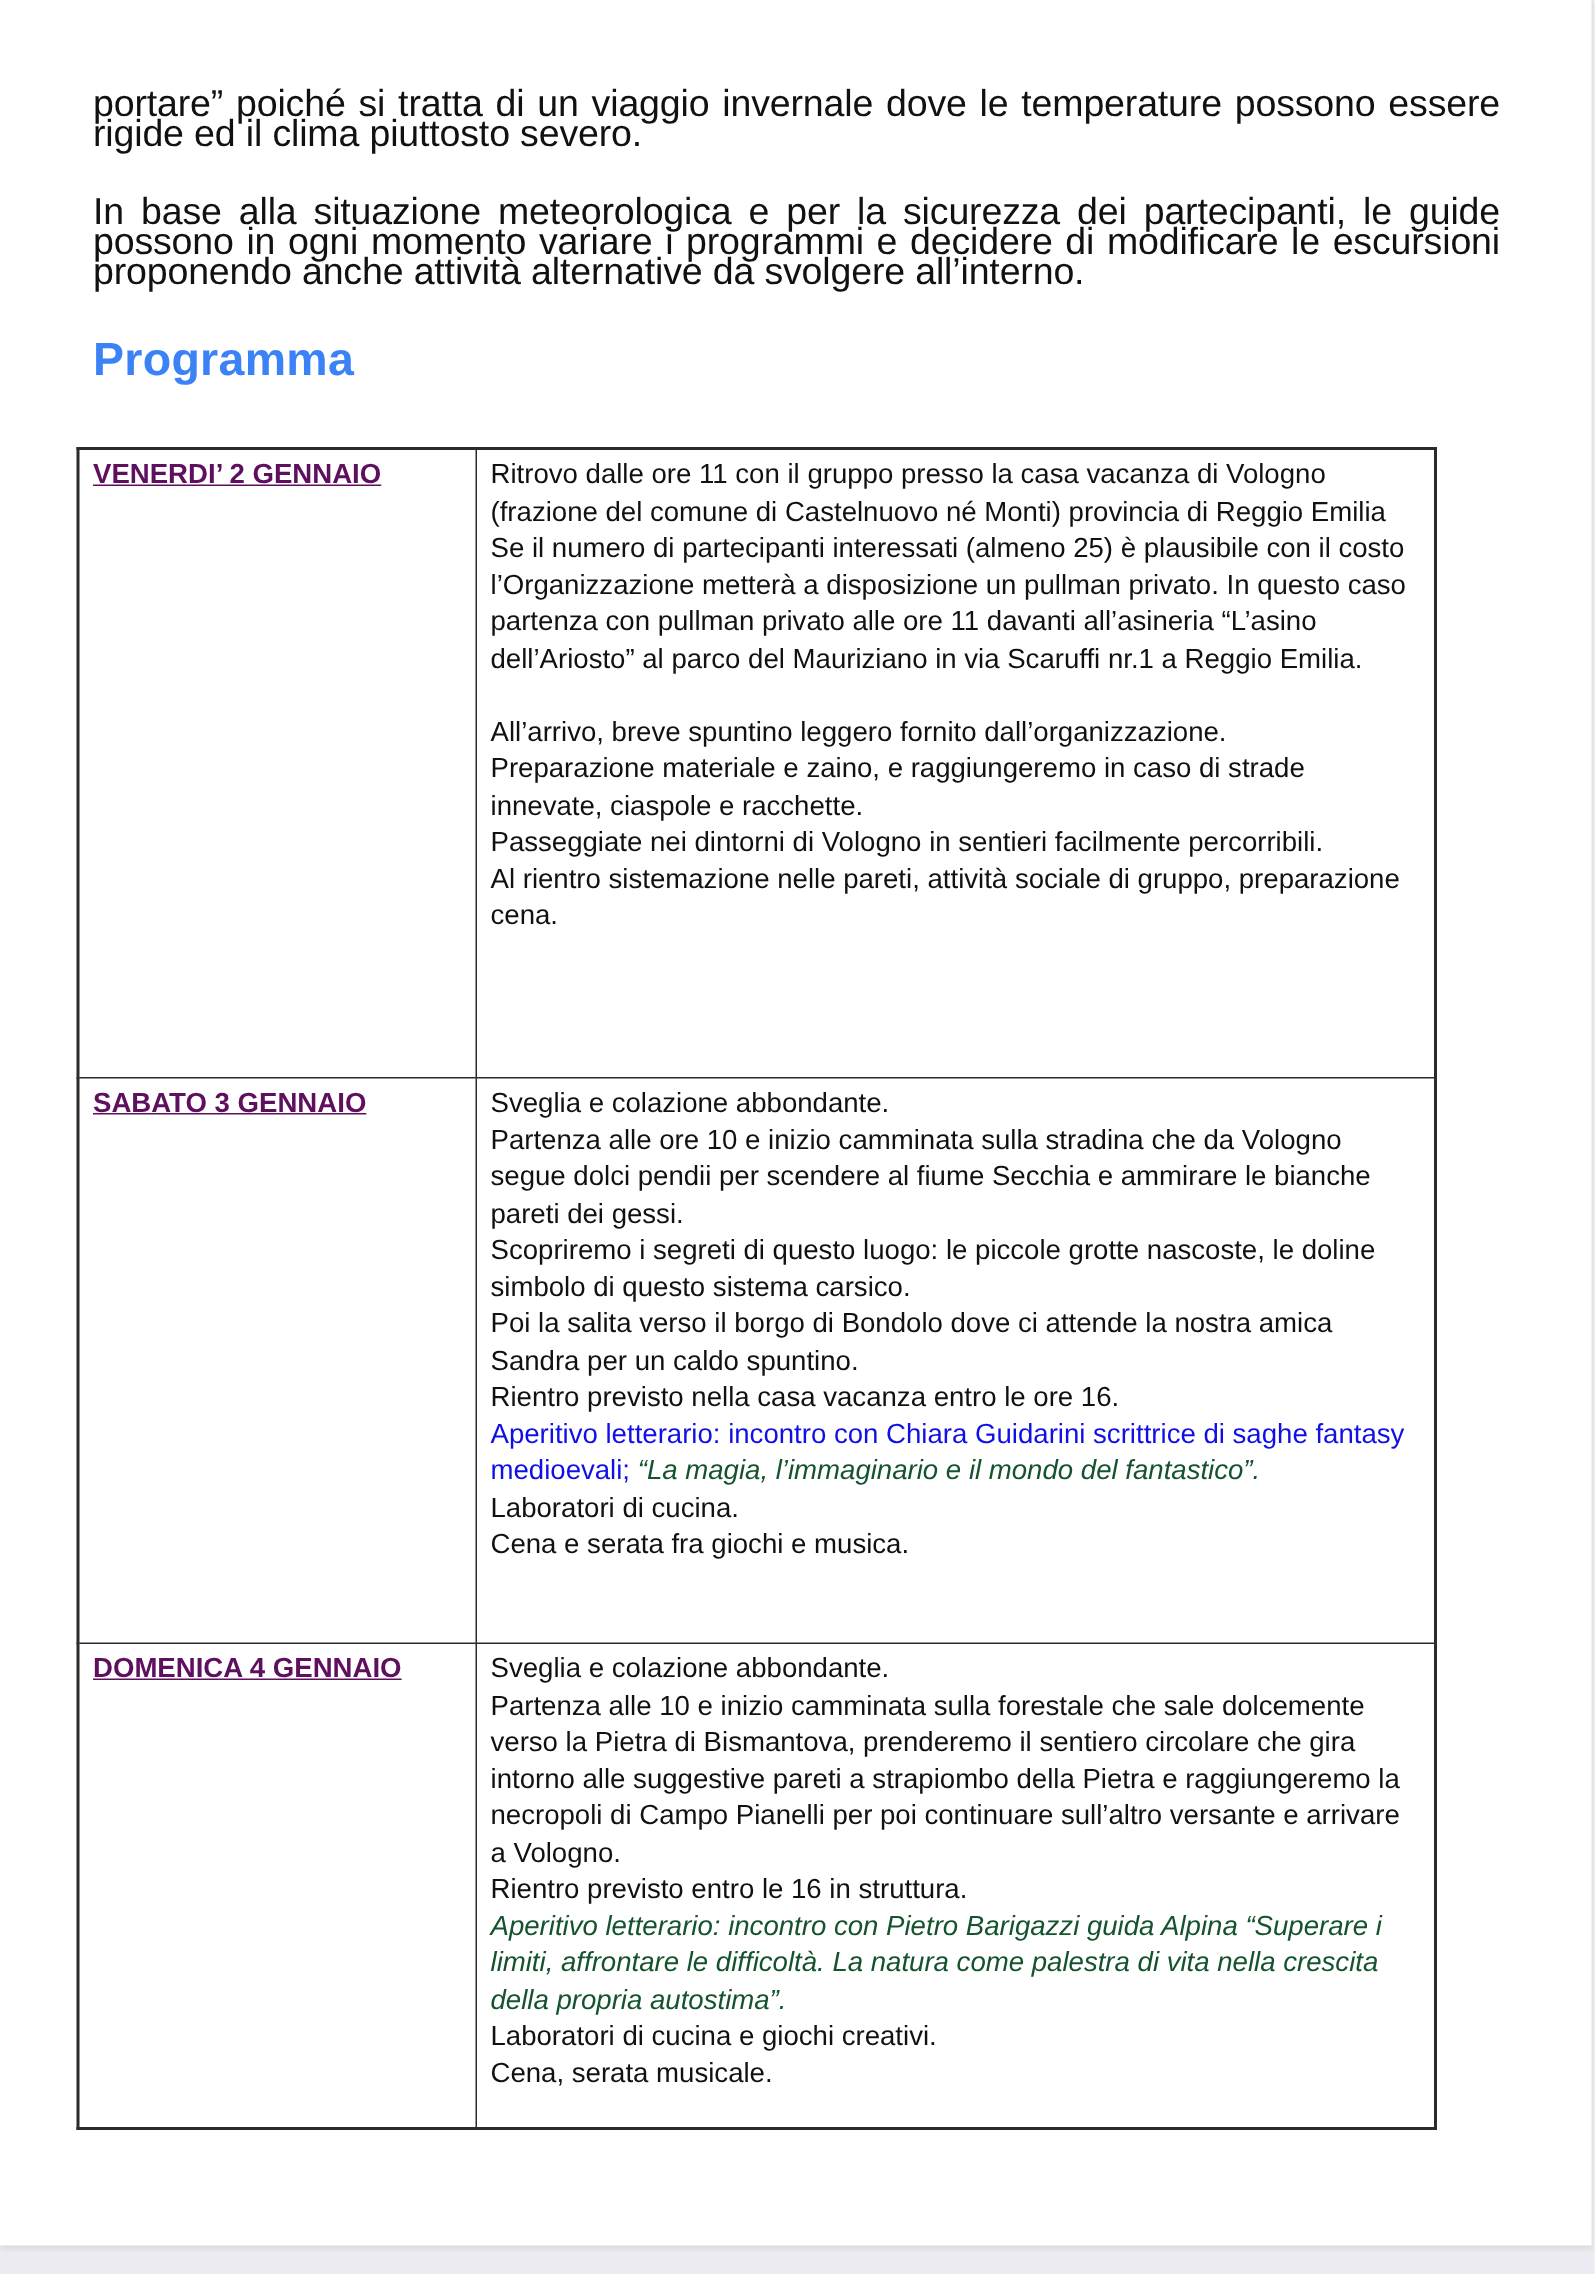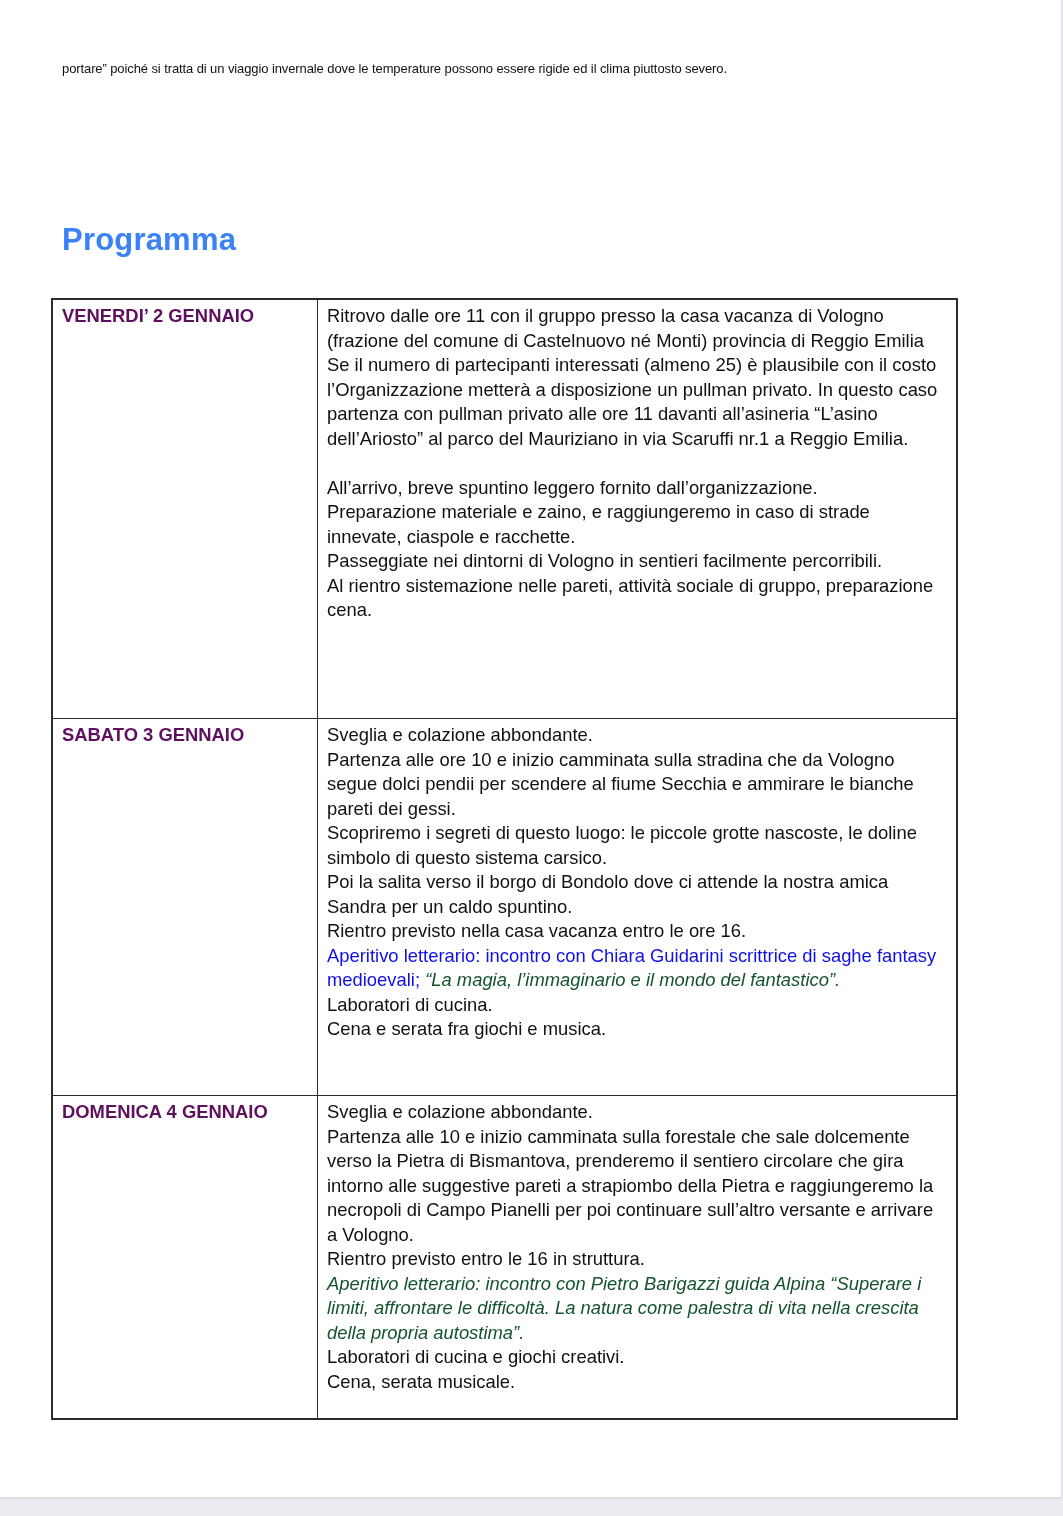--- a/index.html
+++ b/index.html
@@ -18,21 +18,21 @@
       width: 1061px;
       height: 1497px;
       background: #ffffff;
       border-right: 1px solid #e3e3e6;
       box-shadow: 0 2px 3px rgba(0,0,0,0.08);
     }
     .para {
       position: absolute;
       left: 62px;
       width: 938px;
-      font-size: 13px;
+      font-size: 25px;
       line-height: 20px;
       text-align: justify;
       margin: 0;
       letter-spacing: -0.1px;
     }
     .para.p1 { top: 59px; }
     .para.p2 { top: 131px; }
     .heading {
       position: absolute;
       left: 62px;
@@ -57,36 +57,38 @@
       padding: 4px 9px 20px 9px;
       font-size: 18.4px;
       line-height: 24.5px;
     }
     td.day {
       width: 246px;
       font-weight: bold;
       color: #5e0f5e;
       font-size: 17.5px;
       padding-top: 4px;
+      text-decoration: underline;
     }
     td.desc { padding-left: 10px; }
     .line { display: block; }
     .blue { color: #1010e6; }
     .blue-i { color: #14532d; font-style: italic; }
     .blank { display: block; height: 24.5px; }
     .r1 td { height: 394px; }
     .r2 td { height: 352px; }
     .r3 td { height: 298px; margin-top: 48px; }
   </style>
 </head>
 <body>
 
 <div class="page">
 
   <p class="para p1">portare” poiché si tratta di un viaggio invernale dove le temperature possono essere rigide ed il clima piuttosto severo.</p>
+  <p class="para p2">In base alla situazione meteorologica e per la sicurezza dei partecipanti, le guide possono in ogni momento variare i programmi e decidere di modificare le escursioni proponendo anche attività alternative da svolgere all’interno.</p>
 
   <h1 class="heading">Programma</h1>
 
   <table class="program">
     <tbody>
         <tr class="r1">
       <td class="day">VENERDI’ 2 GENNAIO</td>
       <td class="desc">
         <span class="line">Ritrovo dalle ore 11 con il gruppo presso la casa vacanza di Vologno (frazione del comune di Castelnuovo né Monti) provincia di Reggio Emilia</span>
         <span class="line">Se il numero di partecipanti interessati (almeno 25) è plausibile con il costo l’Organizzazione metterà a disposizione un pullman privato. In questo caso partenza con pullman privato alle ore 11 davanti all’asineria “L’asino dell’Ariosto” al parco del Mauriziano in via Scaruffi nr.1 a Reggio Emilia.</span>

